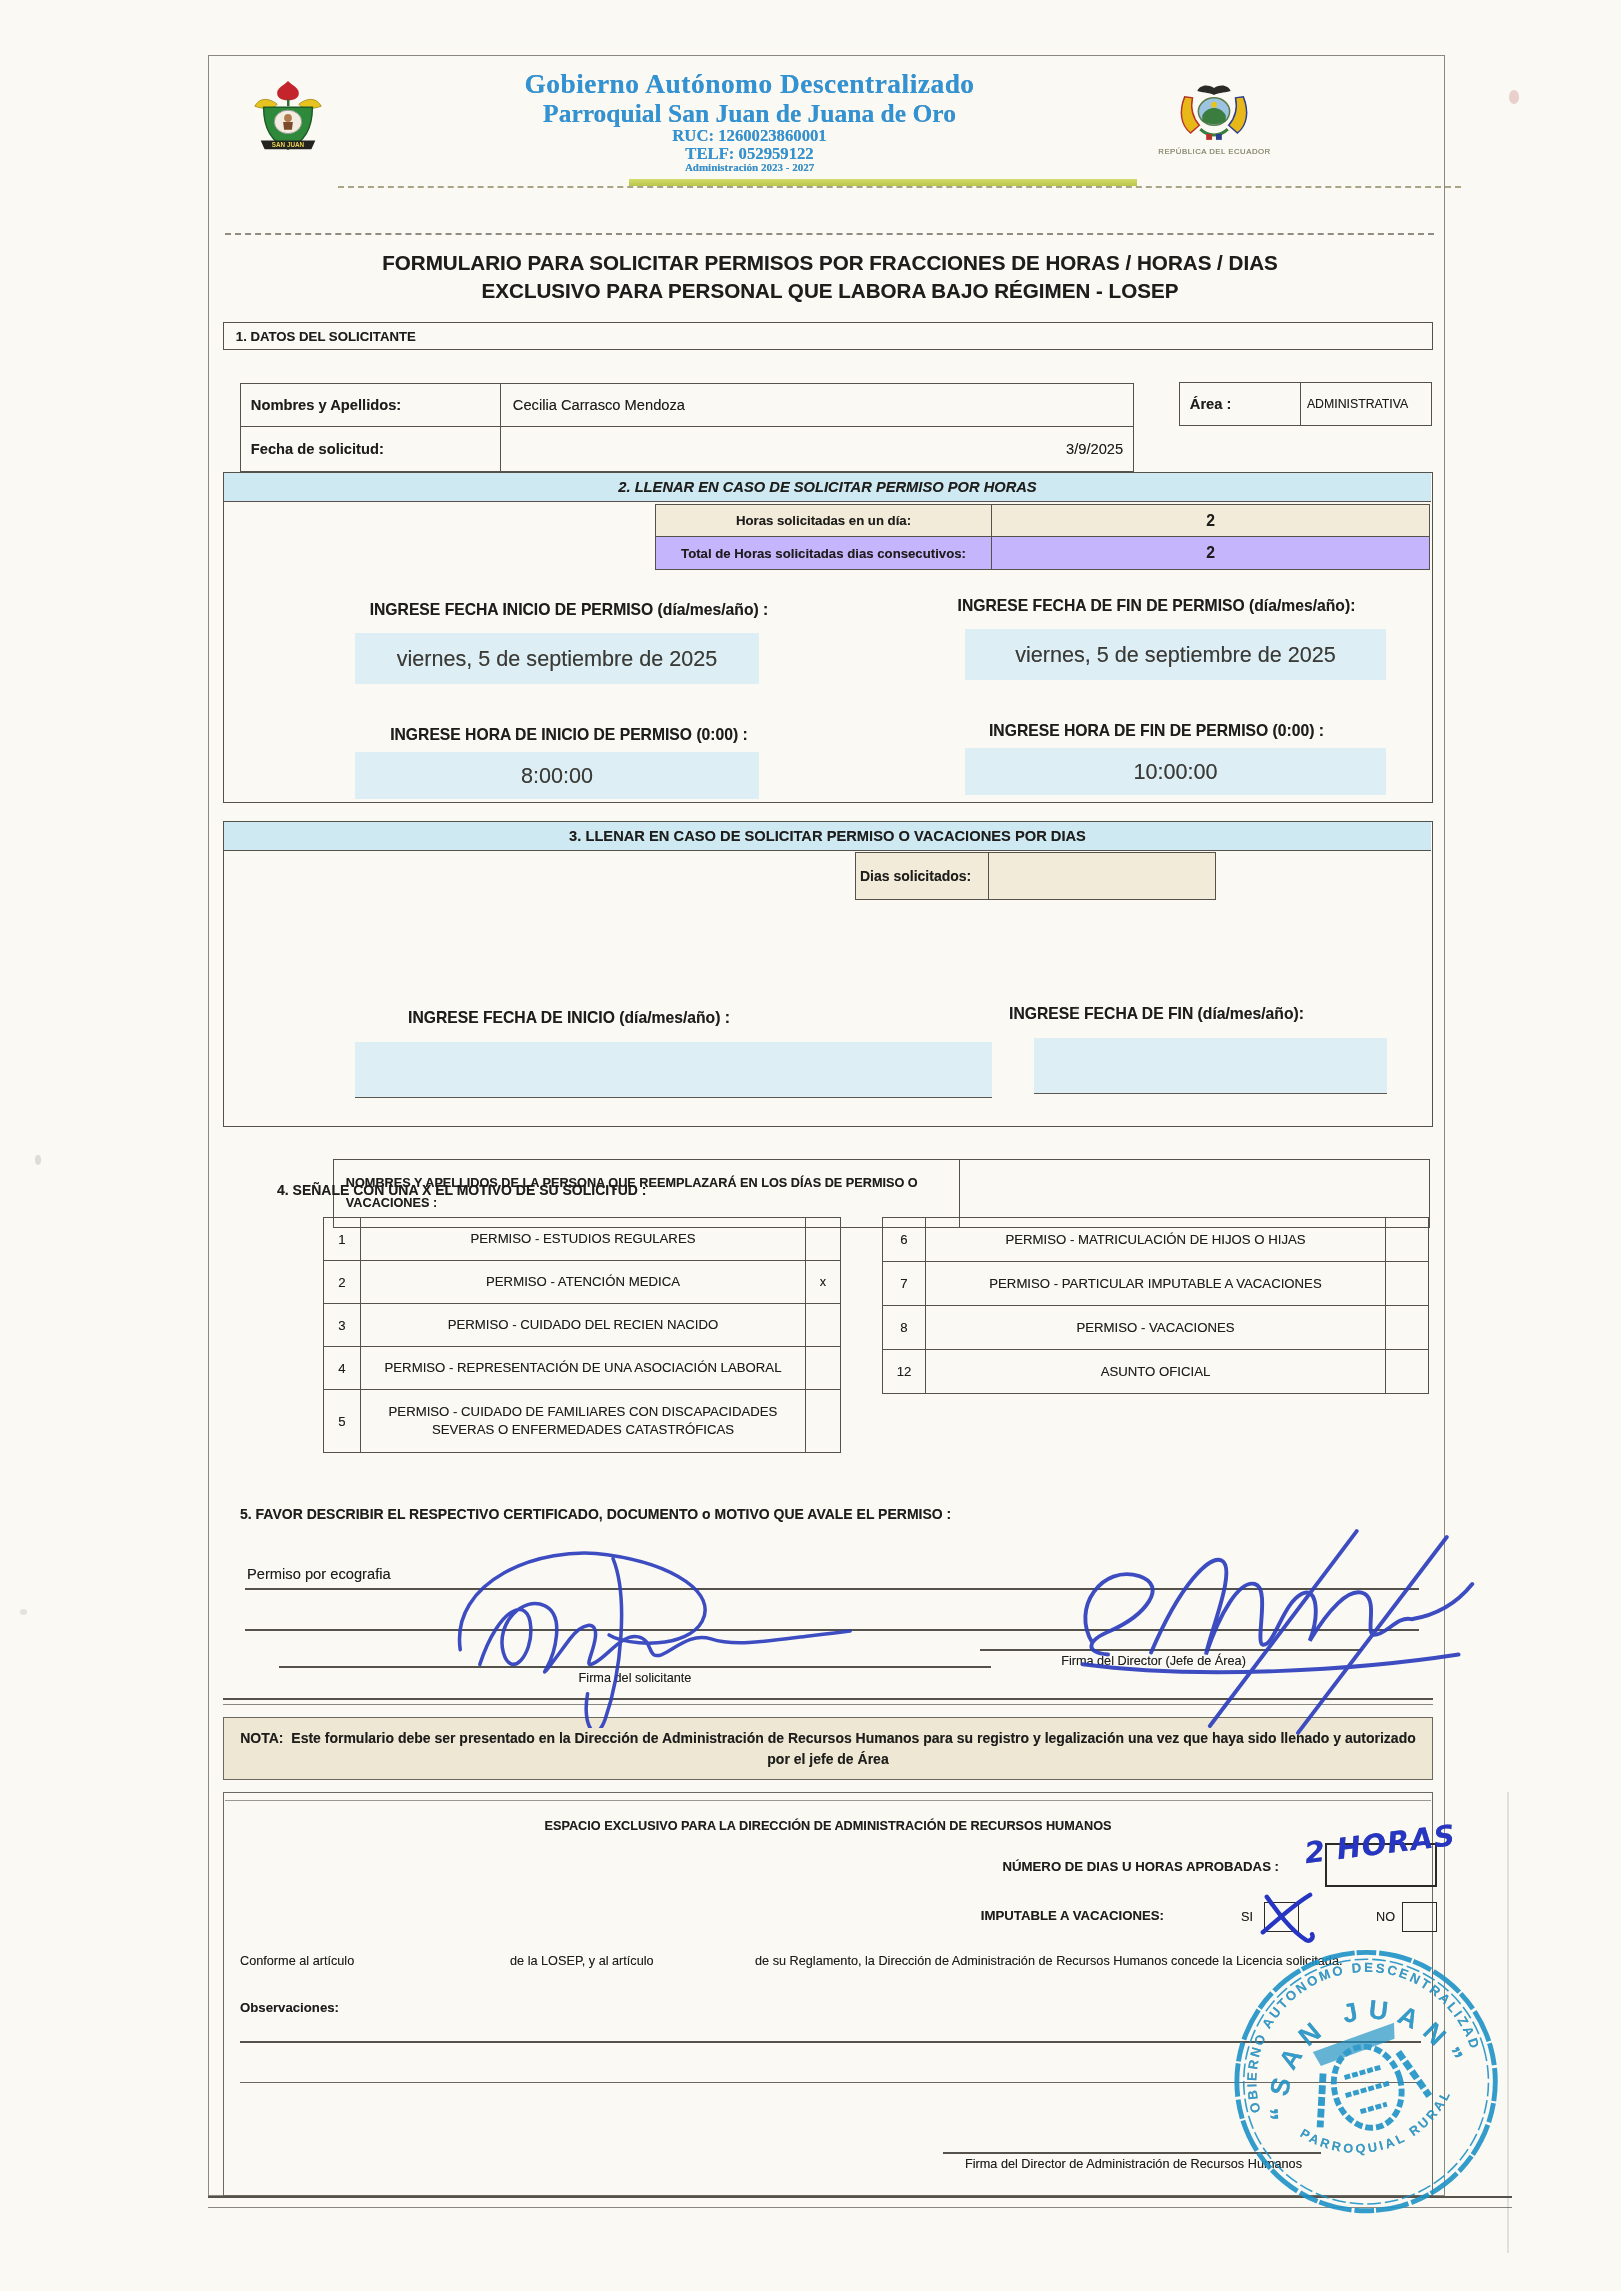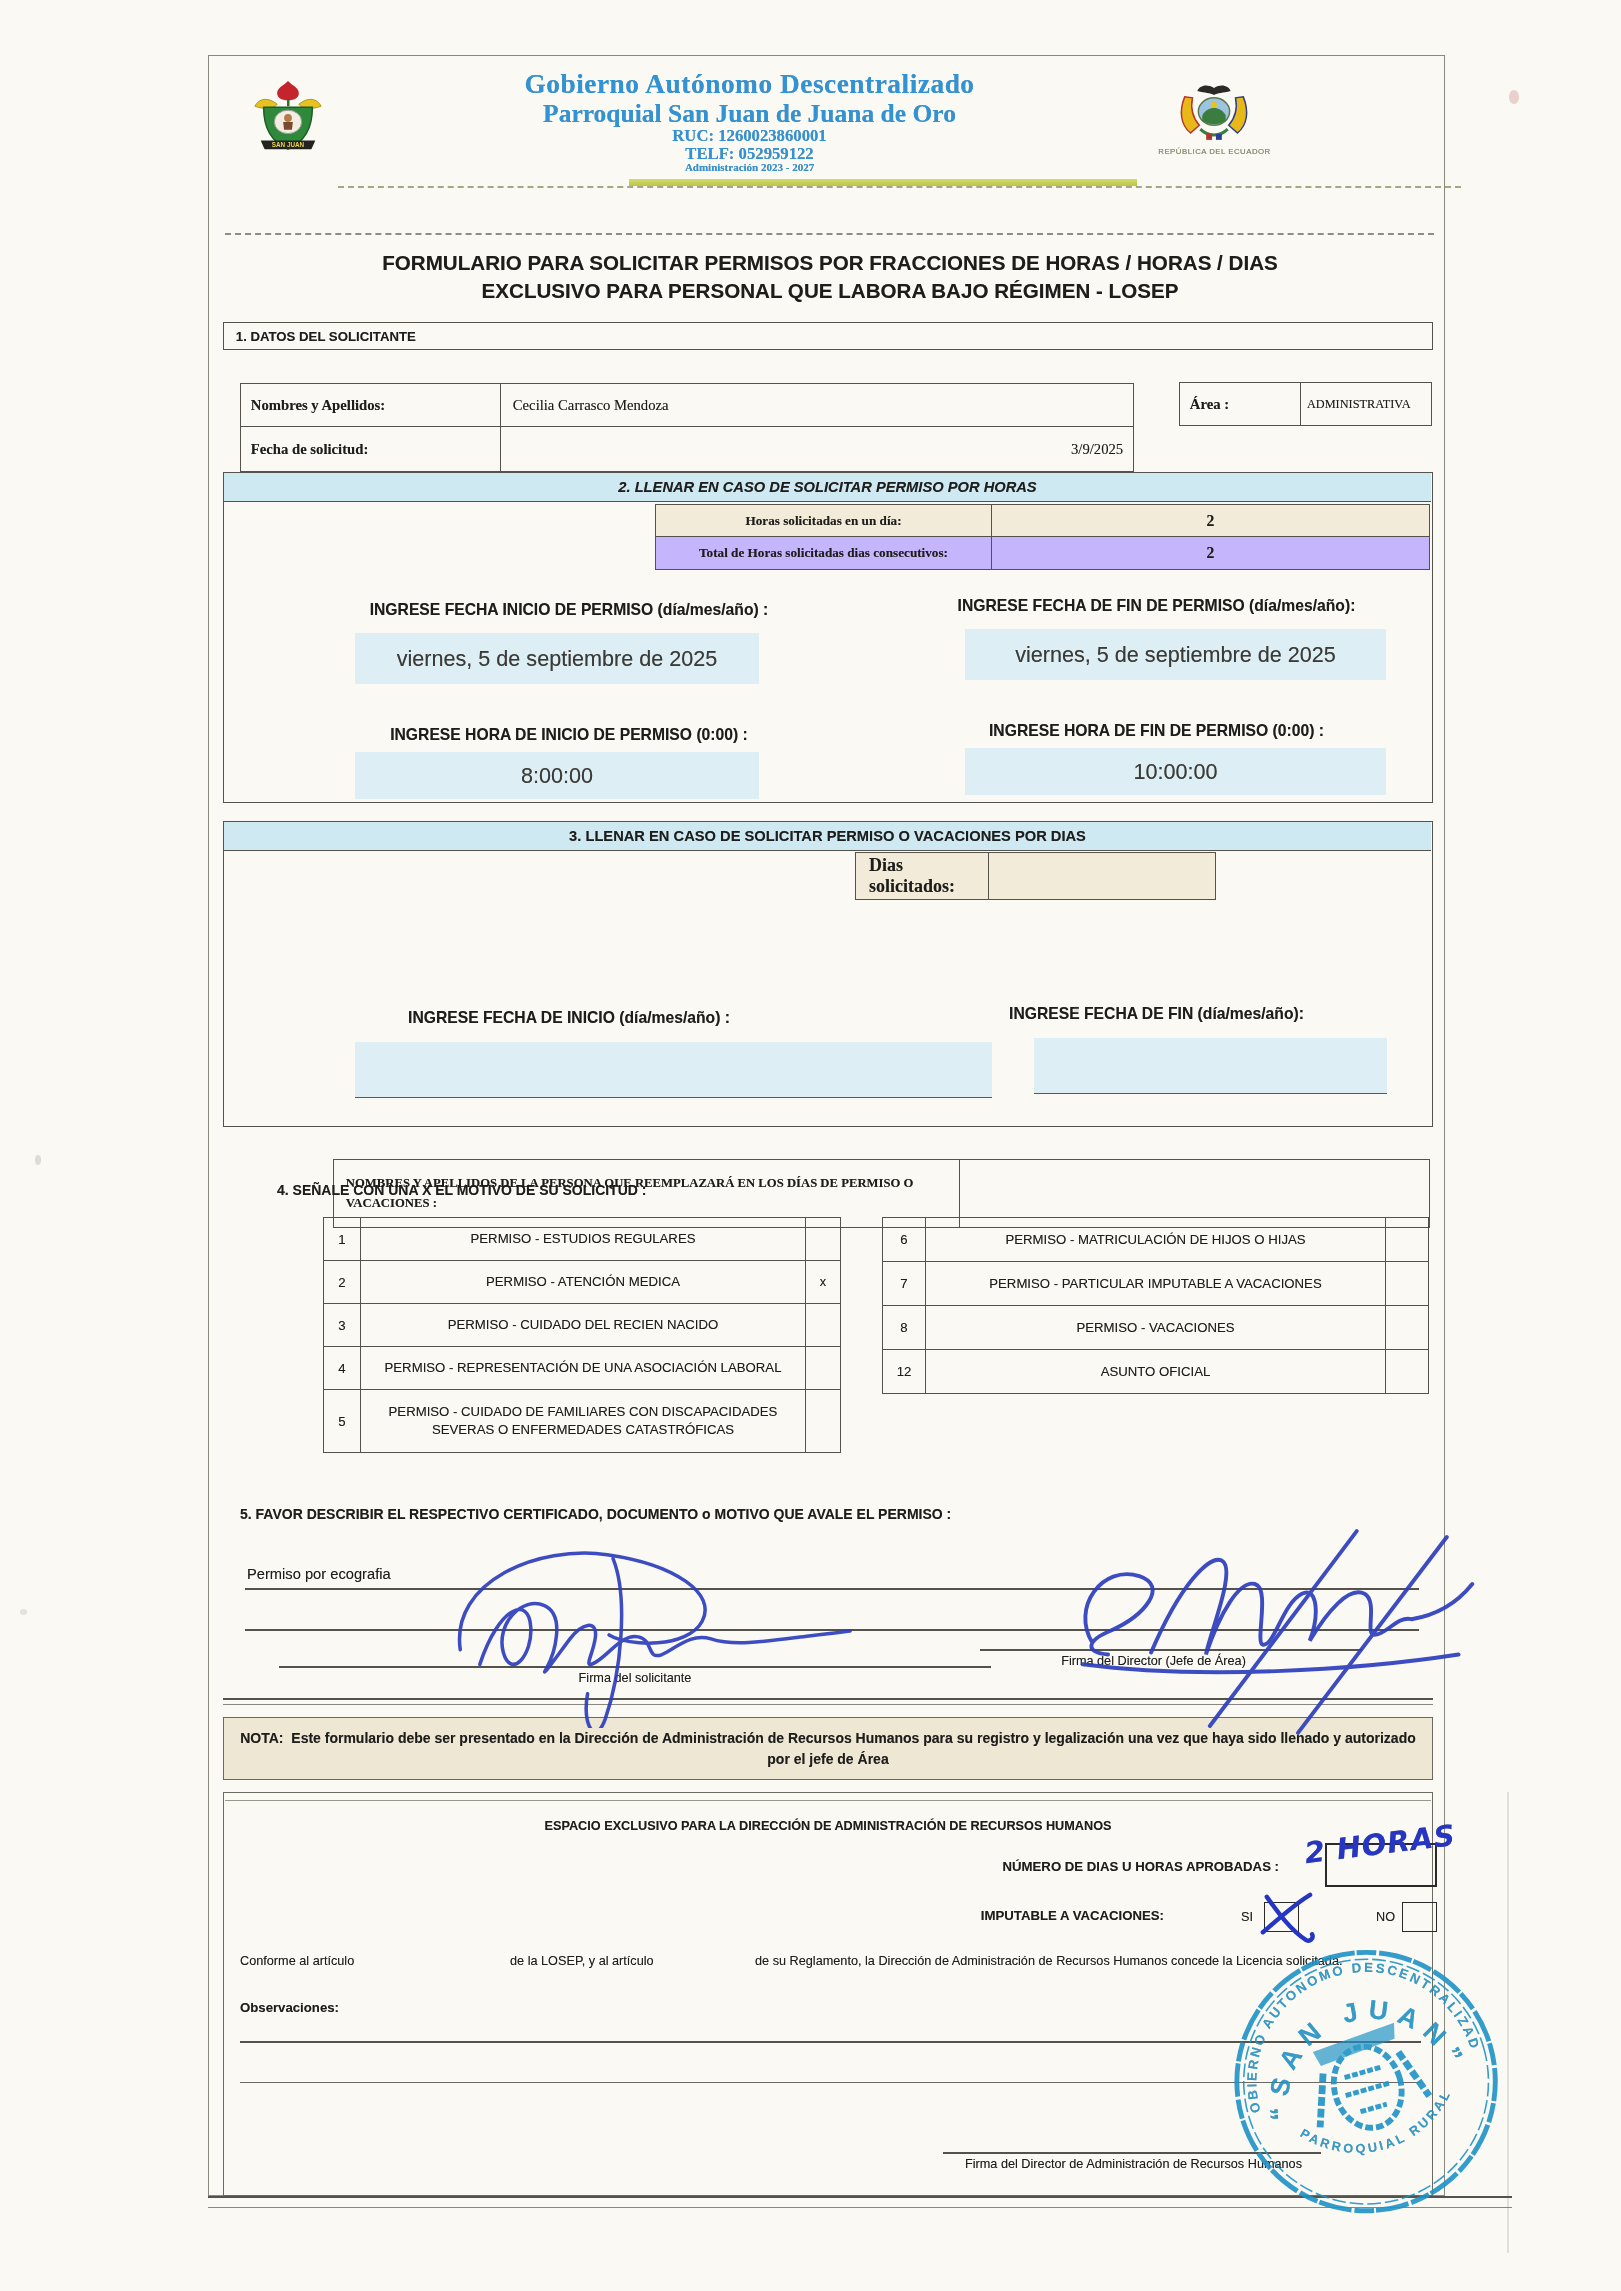--- a/index.html
+++ b/index.html
@@ -6,21 +6,21 @@
   .page{position:relative;width:1621px;height:2292px;background:#faf9f4;
     font-family:"Liberation Sans",sans-serif;color:#1d1d1b;overflow:hidden;
     text-shadow:0 0 0.5px rgba(50,48,44,.45);}
   .abs{position:absolute;}
   .b{font-weight:bold;}
   .ctr{text-align:center;}
   .rt{text-align:right;}
   .serifblue{font-family:"Liberation Serif",serif;font-weight:bold;color:#2f93d6;}
   .hline{position:absolute;background:#55524c;height:1.5px;}
   .box{position:absolute;border:1.6px solid #6b6860;box-sizing:border-box;}
-  .cellrow{display:flex;box-sizing:border-box;font-family:Liberation Serif, serif;}
+  .cellrow{display:flex;box-sizing:border-box;}
   .cell{box-sizing:border-box;border:1.2px solid #55524c;display:flex;align-items:center;}
   .field{position:absolute;background:#ddeef4;display:flex;align-items:center;justify-content:center;
     font-size:21.6px;color:#3a3a36;}
   .shead{position:absolute;background:#cfe9f3;border-bottom:1.2px solid #55524c;
     display:flex;align-items:center;justify-content:center;font-weight:bold;font-size:14.7px;box-sizing:border-box;}
   .mot-row{display:flex;border-bottom:1.2px solid #55524c;box-sizing:border-box;}
   .mot-num{width:37px;border-right:1.2px solid #55524c;display:flex;align-items:center;justify-content:center;
     font-size:13.2px;box-sizing:border-box;}
   .mot-lbl{flex:1;display:flex;align-items:center;justify-content:center;text-align:center;
     font-size:13.2px;padding:2px 5.9px;box-sizing:border-box;line-height:1.35;}
@@ -117,21 +117,21 @@
   <div class="abs b ctr" style="left:265px;top:726px;width:608px;font-size:15.7px;">INGRESE HORA DE INICIO DE PERMISO (0:00) :</div>
   <div class="abs b ctr" style="left:882px;top:722px;width:549px;font-size:15.7px;">INGRESE HORA DE FIN DE PERMISO (0:00) :</div>
   <div class="field" style="left:355px;top:752px;width:404px;height:47px;">8:00:00</div>
   <div class="field" style="left:965px;top:748px;width:421px;height:47px;">10:00:00</div>
 
   <div class="box" style="left:223px;top:821px;width:1210px;height:306px;border-color:#55524c;"></div>
   <div class="shead" style="left:224px;top:822px;width:1207px;height:29px;">3. LLENAR EN CASO DE SOLICITAR PERMISO O VACACIONES POR DIAS</div>
 
   <div class="abs" style="left:855px;top:852px;width:361px;">
     <div class="cellrow" style="height:48px;background:#f2ebd9;">
-      <div class="cell b" style="width:137px;height:48px;padding-left:13px;font-size:18px;">Dias solicitados:</div>
+      <div class="cell b" style="width:137px;height:48px;padding-left:4px;font-size:14px;">Dias solicitados:</div>
       <div class="cell" style="width:233px;height:48px;border-left:none;font-size:13.7px;justify-content:center;"></div>
     </div>
   </div>
 
   <div class="abs b ctr" style="left:265px;top:1009px;width:608px;font-size:15.7px;">INGRESE FECHA DE INICIO (día/mes/año) :</div>
   <div class="abs b ctr" style="left:882px;top:1005px;width:549px;font-size:15.7px;">INGRESE FECHA DE FIN (día/mes/año):</div>
   <div class="field" style="left:355px;top:1042px;width:637px;height:55px;border-bottom:1.6px solid #5a574f;"></div>
   <div class="field" style="left:1034px;top:1038px;width:353px;height:55px;border-bottom:1.6px solid #5a574f;"></div>
 
   <div class="abs" style="left:333px;top:1159px;width:1098px;">

